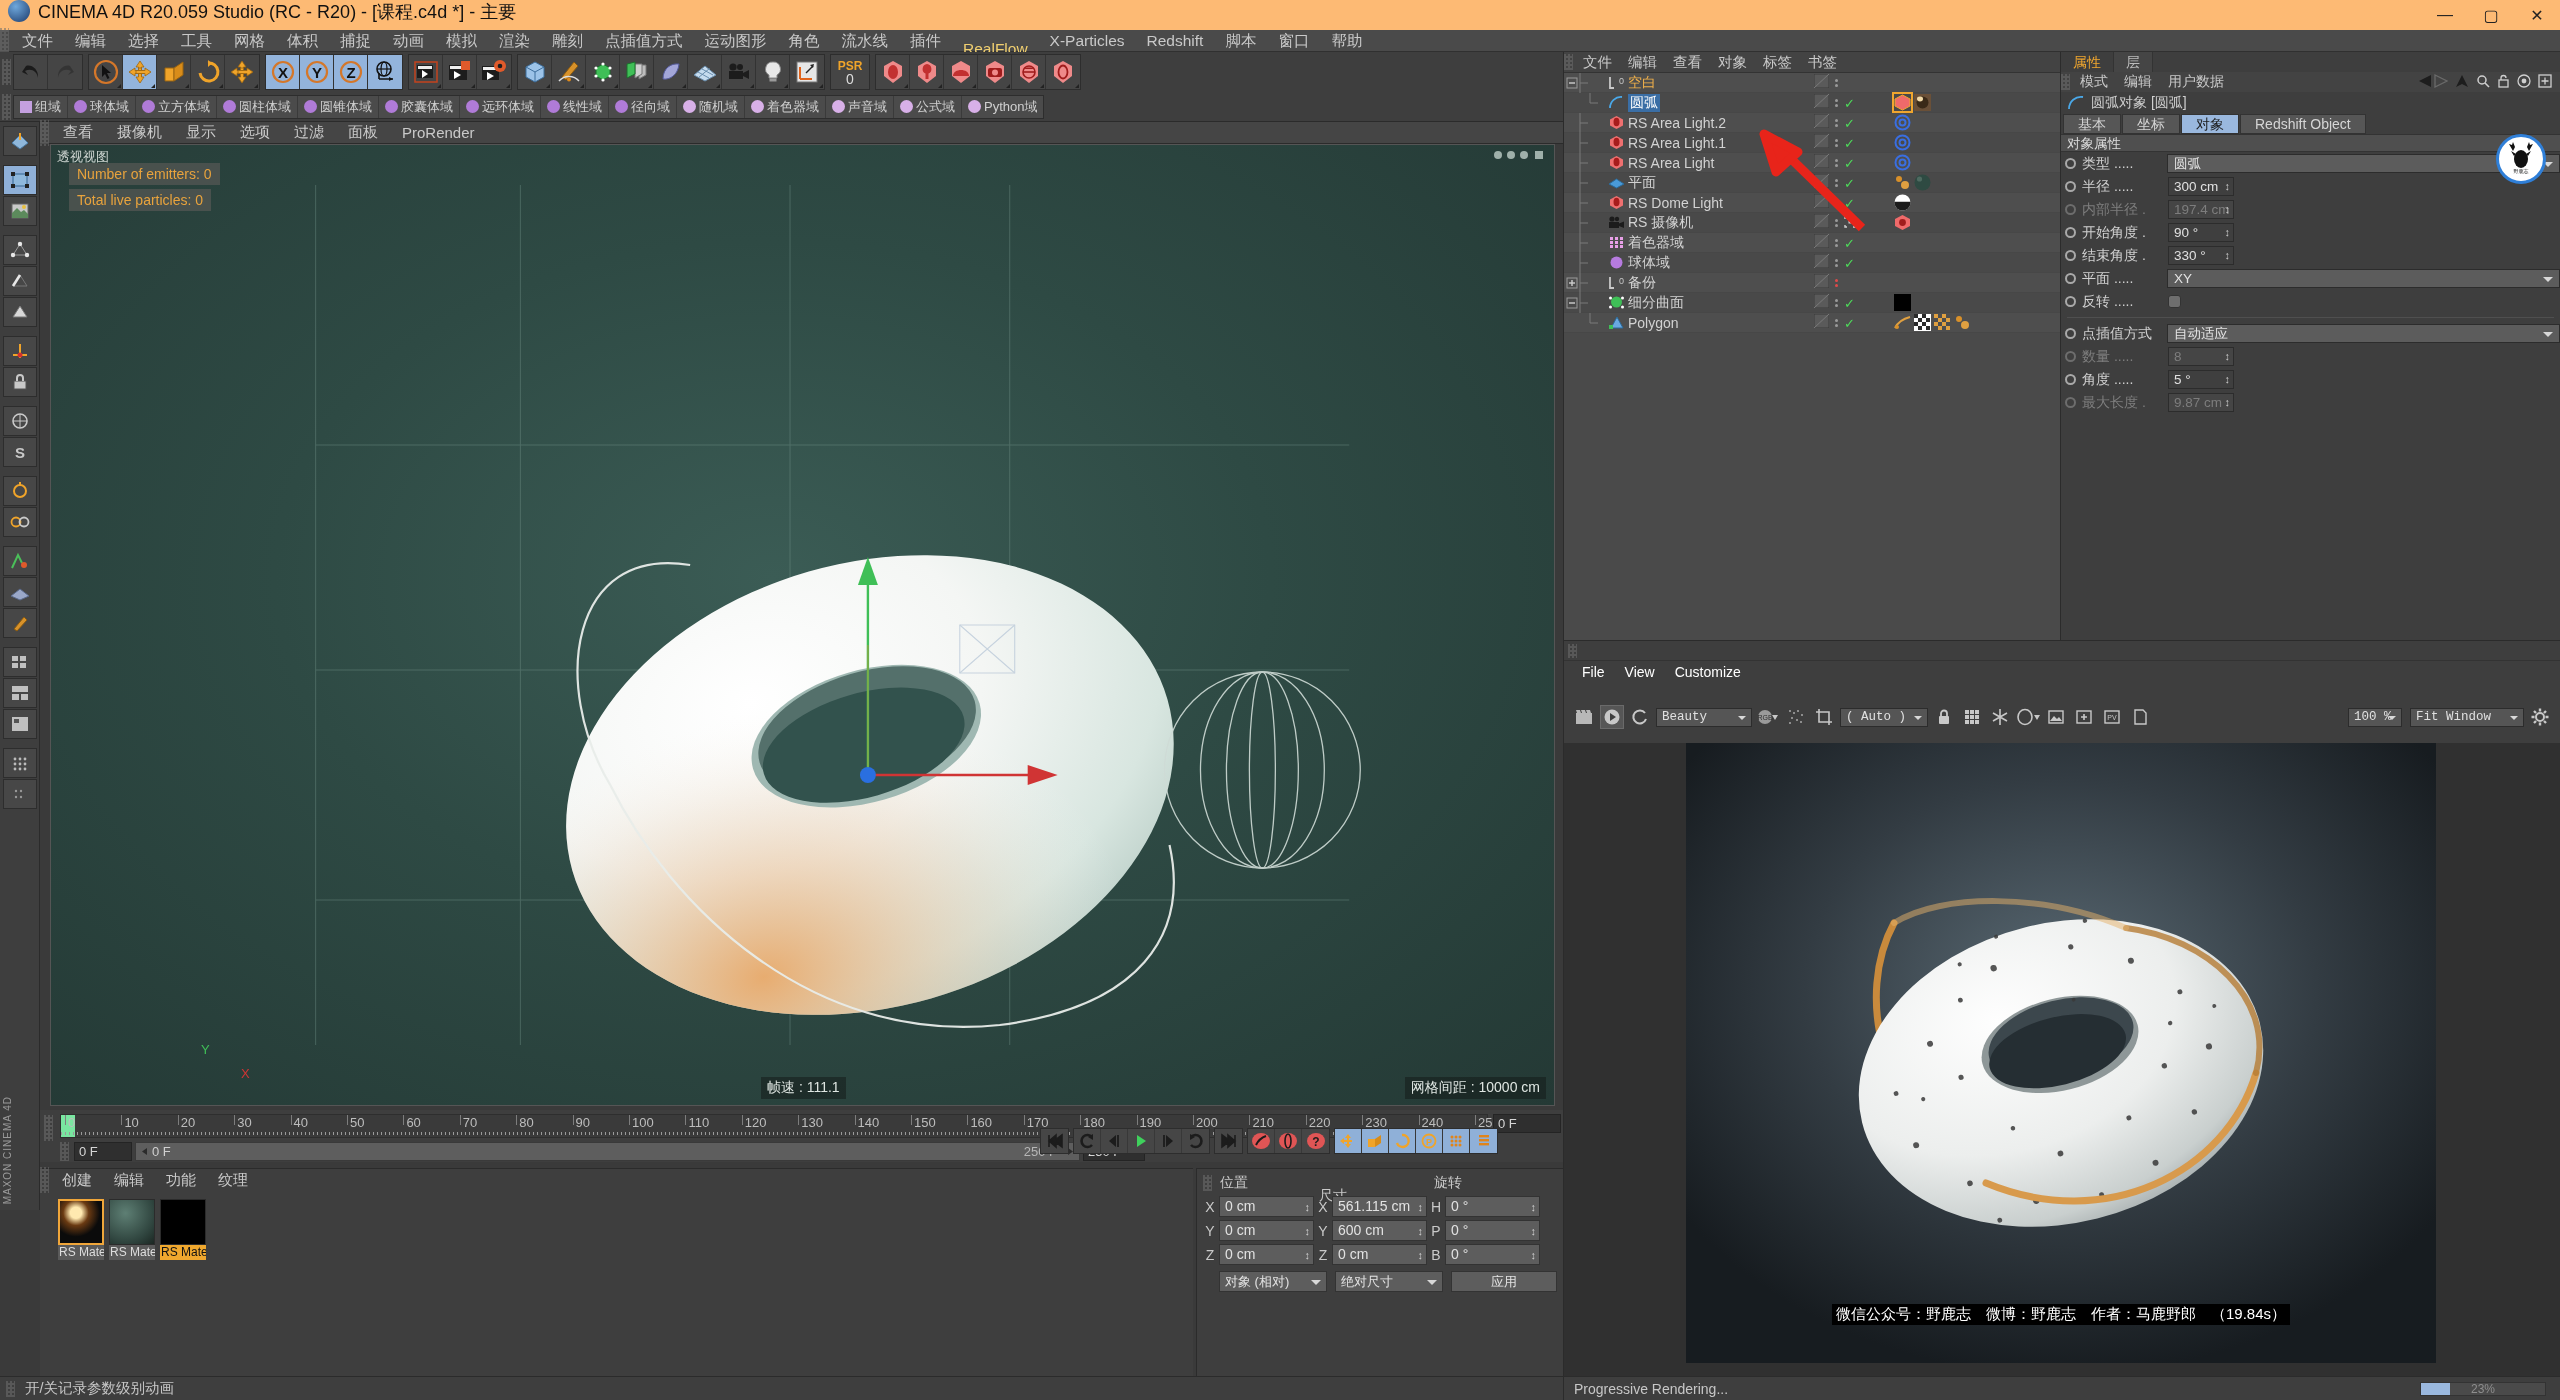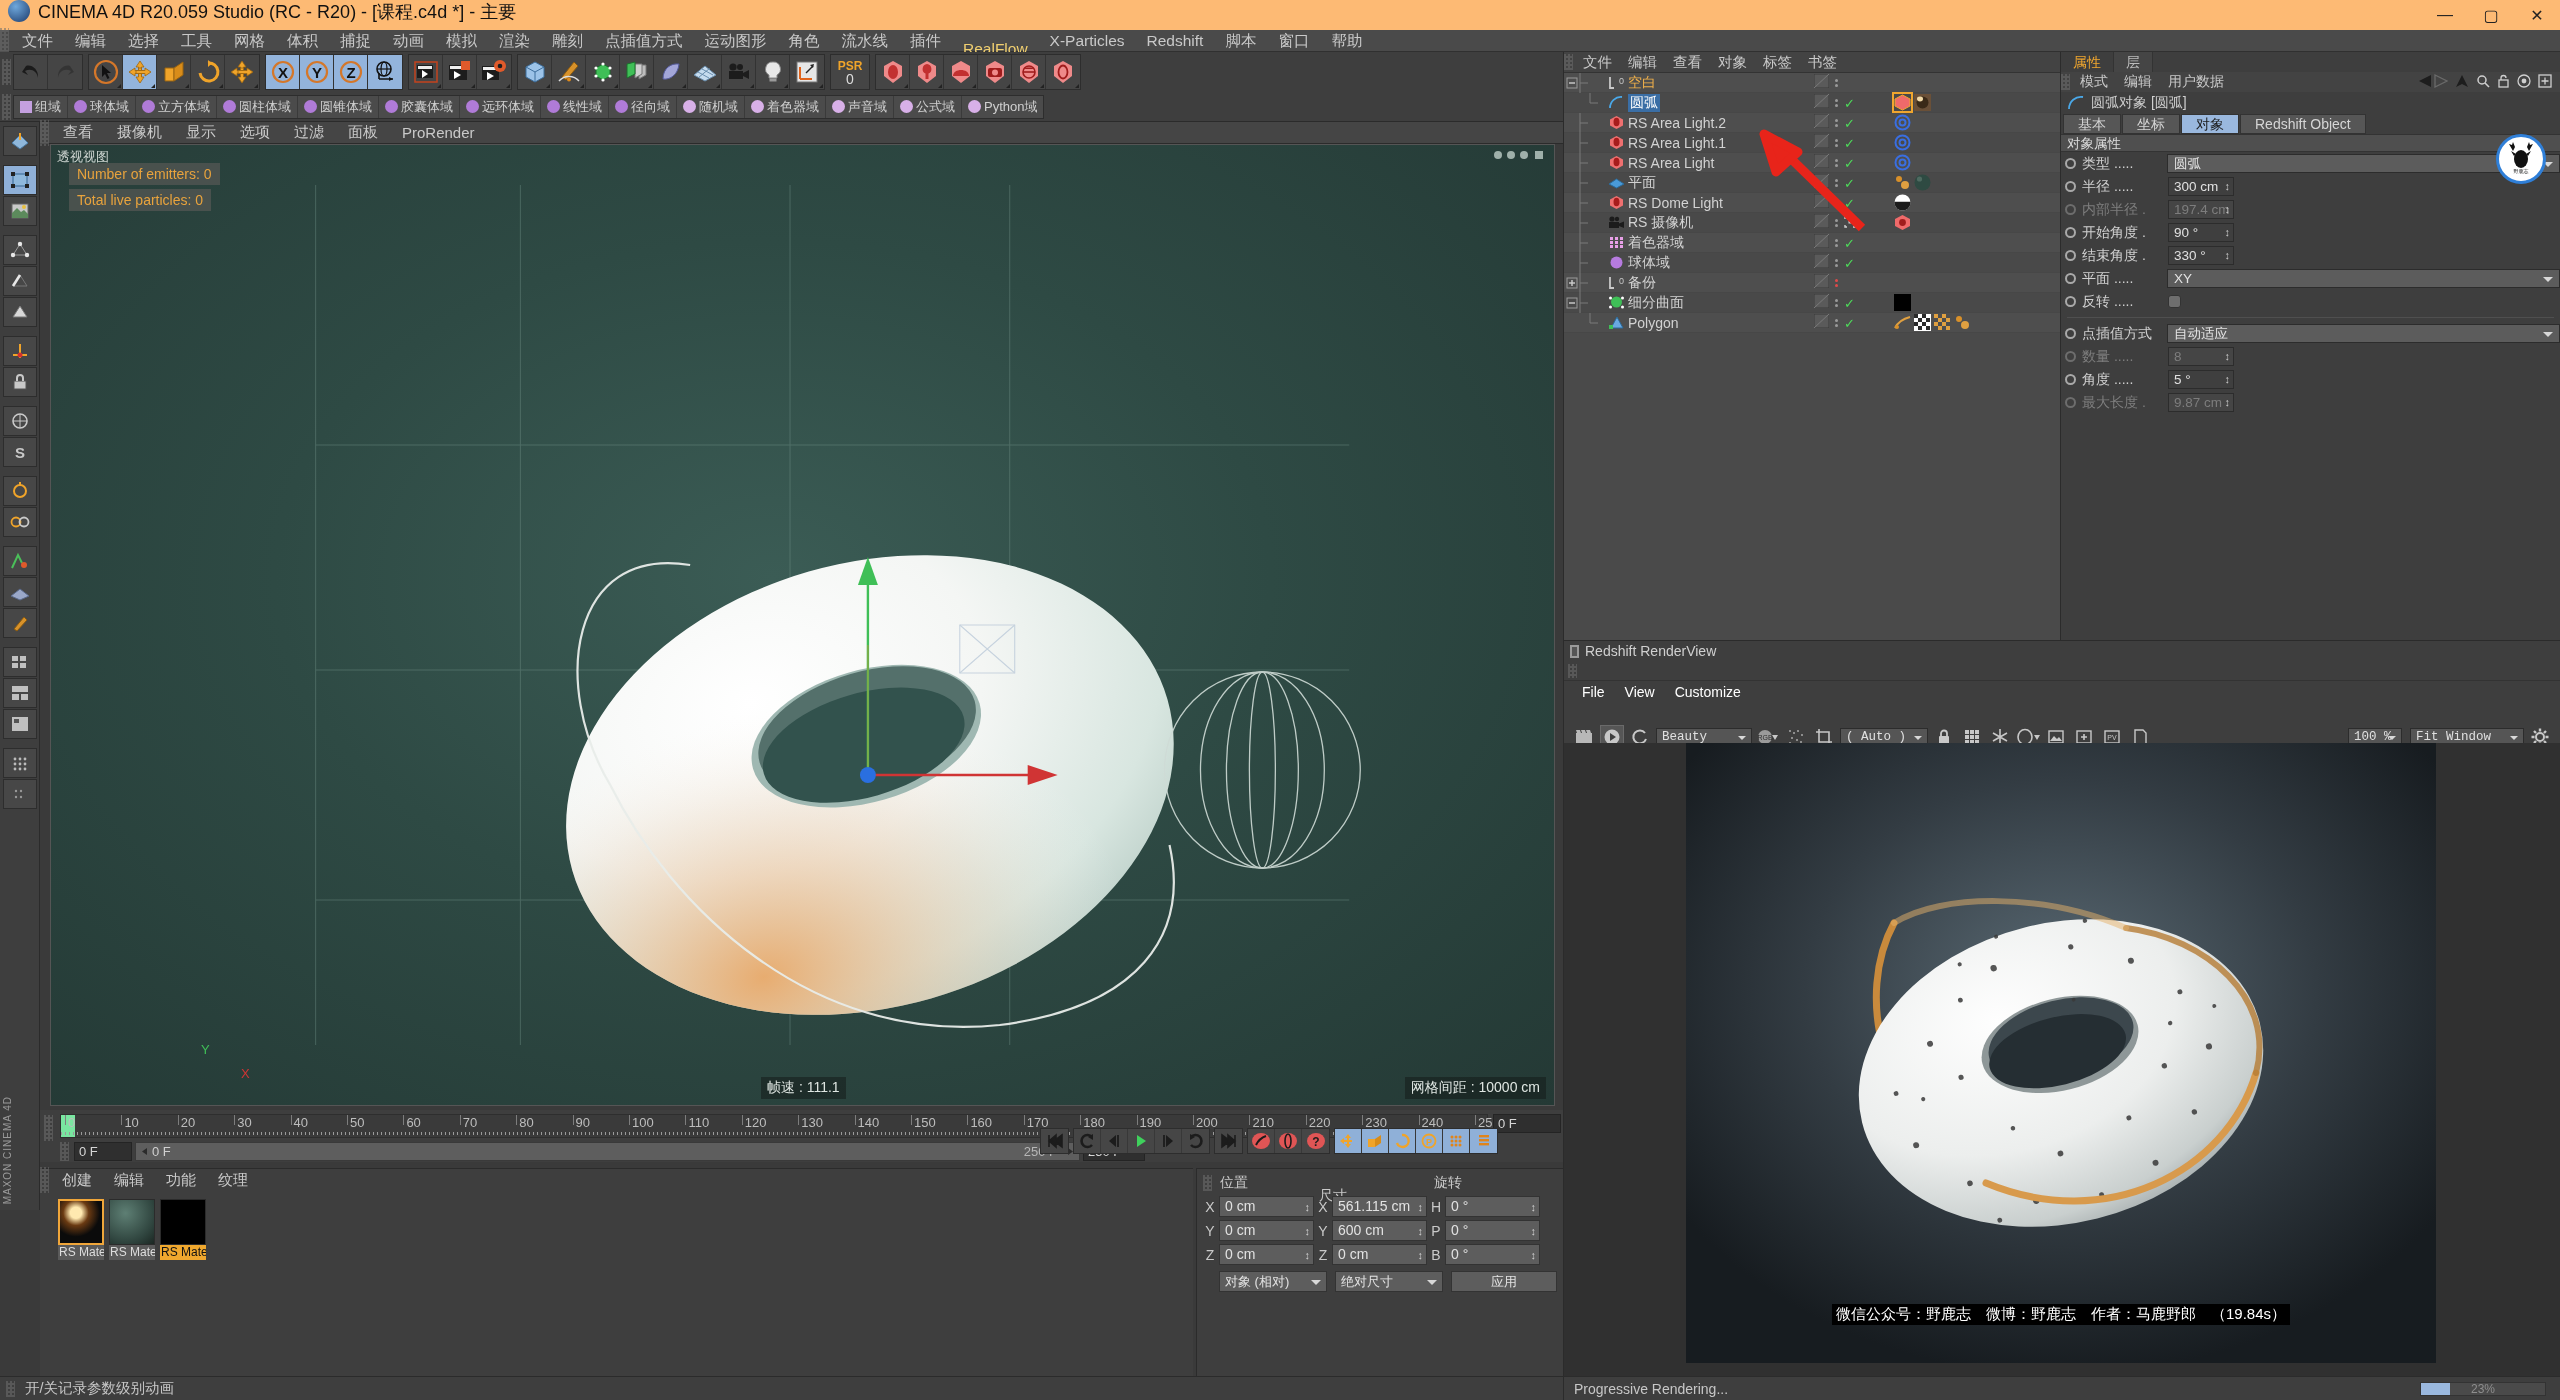--- a/index.html
+++ b/index.html
@@ -1650,27 +1650,20 @@
           <ellipse cx="20" cy="20" rx="7" ry="9"></ellipse>
           <path d="M13 17 L10 12 L15 15Z"></path>
           <path d="M27 17 L30 12 L25 15Z"></path>
         </g>
         <text x="20" y="34" font-size="5" fill="#111" text-anchor="middle" font-family="Liberation Sans">野鹿志</text>
       </svg>
   </div>
 </div>
 
 <div id="rv">
-  <div id="rvtitle">
-    <svg width="9" height="13" viewBox="0 0 9 13">
-        <rect x="0" y="0" width="9" height="13" fill="#9a9a9a"></rect>
-        <rect x="2" y="2" width="5" height="9" fill="#555"></rect>
-      </svg>
-    <span>Redshift RenderView</span>
-  </div>
   <div id="rvbar2">
     <div class="grip" style="height:14px;"></div>
   </div>
   <div id="rvmenu">
       <div class="mi">File</div>
       <div class="mi">View</div>
       <div class="mi">Customize</div>
     </div>
   <div id="rvtools">
     <div class="rvb">

